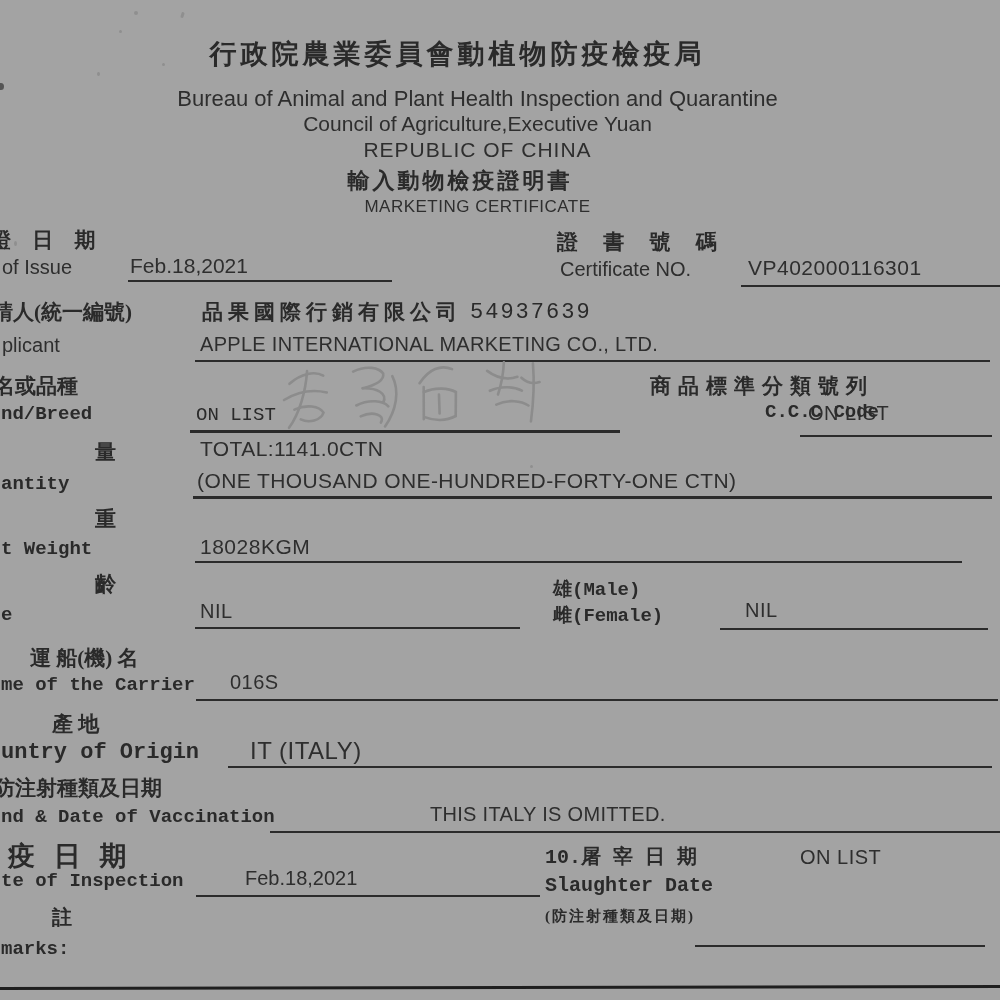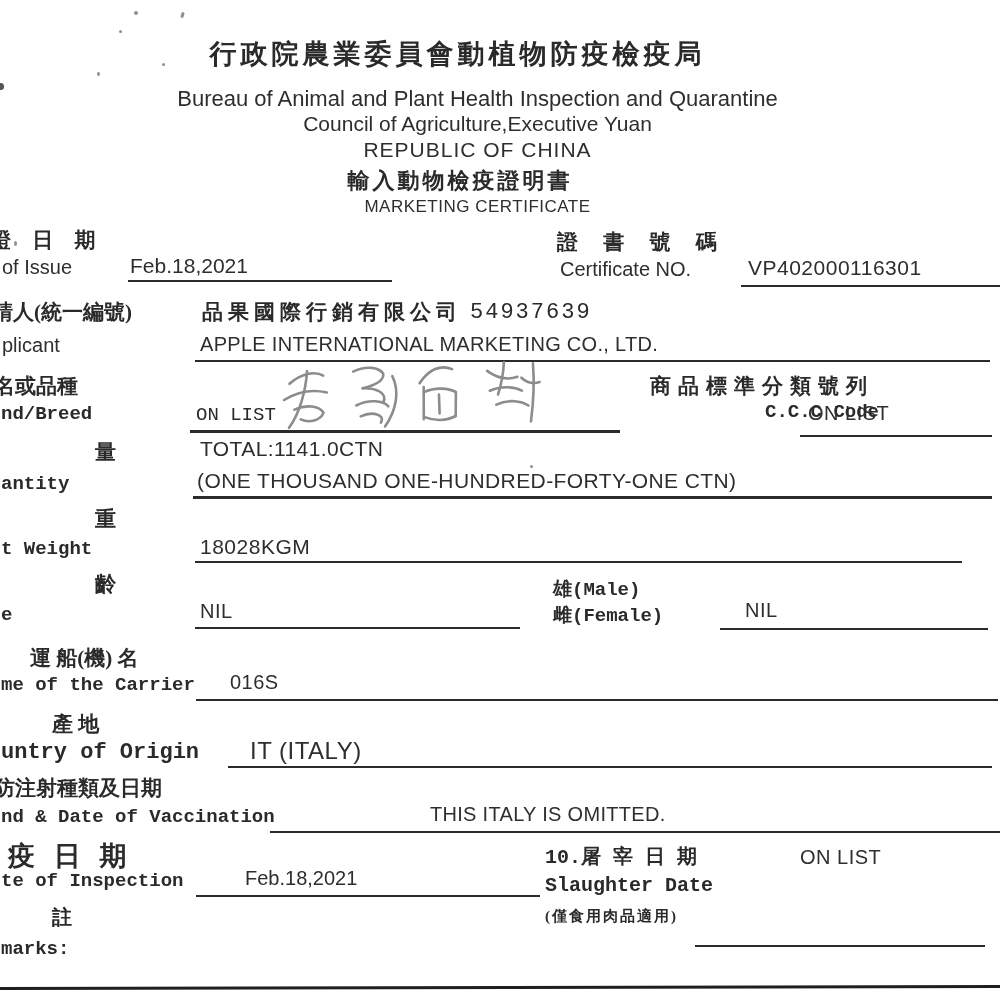--- a/index.html
+++ b/index.html
@@ -1,17 +1,17 @@
 <!DOCTYPE html>
 <html><head>
 <meta charset="utf-8">
 <style>
   html,body{margin:0;padding:0;background:#e8e8e8;}
   .doc{
-    position:relative;width:1000px;height:1000px;background:#ffffff;
+    position:relative;width:1000px;height:1000px;background:#a3a3a3;
     overflow:hidden;color:#262626;
   }
   .abs{position:absolute;white-space:nowrap;}
   .zh{font-family:"Liberation Serif","DejaVu Serif",serif;font-weight:600;color:#2a2a2a;}
   .sans{font-family:"Liberation Sans","DejaVu Sans",sans-serif;color:#2e2e2e;}
   .mono{font-family:"Liberation Mono","DejaVu Sans Mono",monospace;font-weight:600;color:#2a2a2a;}
   .ctr{text-align:center;}
   .rule{position:absolute;background:#2b2b2b;height:2px;}
   .rule.thick{height:3px;}
   .speck{position:absolute;background:#8f8f8f;border-radius:50%;}
@@ -130,19 +130,19 @@
   <div class="abs zh" style="left:8px;top:838px;font-size:27px;letter-spacing:6px;">疫  日  期</div>
   <div class="abs mono" style="left:545px;top:843px;font-size:20px;">10.屠  宰  日  期</div>
   <div class="abs sans" style="left:800px;top:846px;font-size:20px;letter-spacing:0.5px;">ON LIST</div>
 
   <div class="abs mono" style="left:1px;top:870px;font-size:19px;">te of Inspection</div>
   <div class="abs sans" style="left:245px;top:867px;font-size:20px;">Feb.18,2021</div>
   <div class="rule" style="left:196px;top:895px;width:344px;"></div>
   <div class="abs mono" style="left:545px;top:874px;font-size:20px;">Slaughter Date</div>
 
   <div class="abs zh" style="left:52px;top:904px;font-size:20px;">註</div>
-  <div class="abs zh" style="left:545px;top:907px;font-size:15px;letter-spacing:2px;">(僅食用肉品適用)</div>
+  <div class="abs zh" style="left:545px;top:907px;font-size:15px;letter-spacing:2px;">(防注射種類及日期)</div>
   <div class="rule" style="left:695px;top:945px;width:290px;"></div>
   <div class="abs mono" style="left:1px;top:938px;font-size:19px;">marks:</div>
 
   <div class="rule thick" style="left:-5px;top:986px;width:1010px;transform:rotate(-0.12deg);background:#1f1f1f;"></div>
 
 </div>
 
 </body></html>

